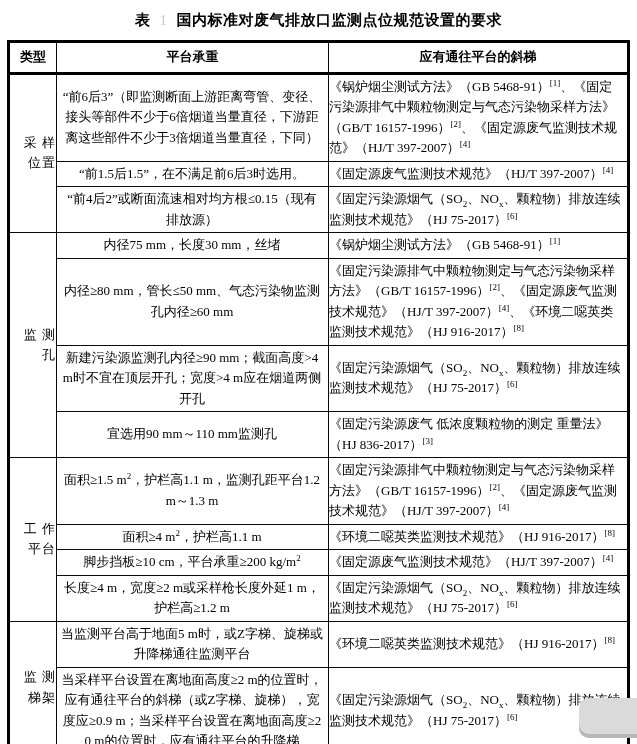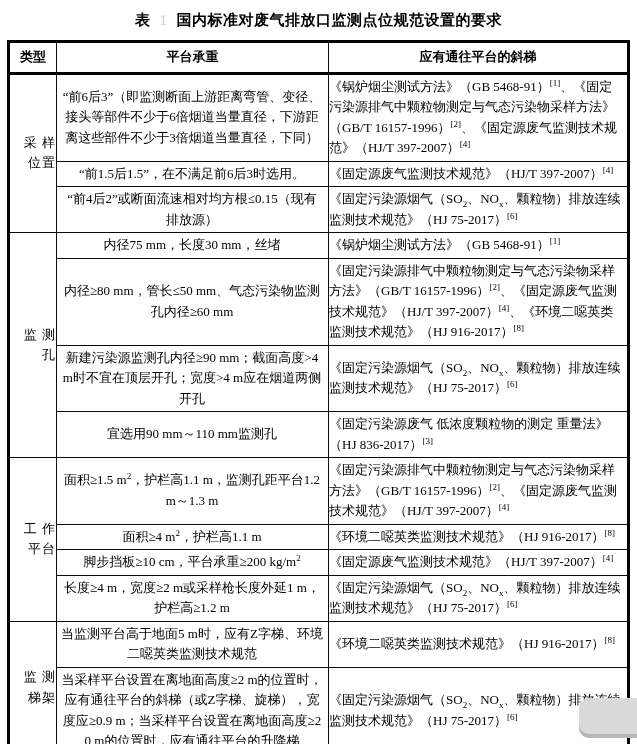--- a/index.html
+++ b/index.html
@@ -121,21 +121,21 @@
         <td class="std">《固定源废气监测技术规范》（HJ/T 397-2007）<sup>[4]</sup></td>
       </tr>
       <tr>
         <td class="req">长度≥4 m，宽度≥2 m或采样枪长度外延1 m，护栏高≥1.2 m</td>
         <td class="std">《固定污染源烟气（SO<sub>2</sub>、NO<sub>x</sub>、颗粒物）排放连续监测技术规范》（HJ 75-2017）<sup>[6]</sup></td>
       </tr>
 
       <tr>
         <td class="cat" rowspan="2">监 测
 梯架</td>
-        <td class="req">当监测平台高于地面5 m时，应有Z字梯、环境二噁英类监测技术规范</td>
+        <td class="req">当监测平台高于地面5 m时，或Z字梯、旋梯或升降梯通往监测平台</td>
         <td class="std">《环境二噁英类监测技术规范》（HJ 916-2017）<sup>[8]</sup></td>
       </tr>
       <tr>
         <td class="req">当采样平台设置在离地面高度≥2 m的位置时，应有通往平台的斜梯（或Z字梯、旋梯），宽度应≥0.9 m；当采样平台设置在离地面高度≥20 m的位置时，应有通往平台的升降梯</td>
         <td class="std">《固定污染源烟气（SO<sub>2</sub>、NO<sub>x</sub>、颗粒物）排放连续监测技术规范》（HJ 75-2017）<sup>[6]</sup></td>
       </tr>
     </tbody>
   </table>
 
   <div class="corner-artifact"></div>

